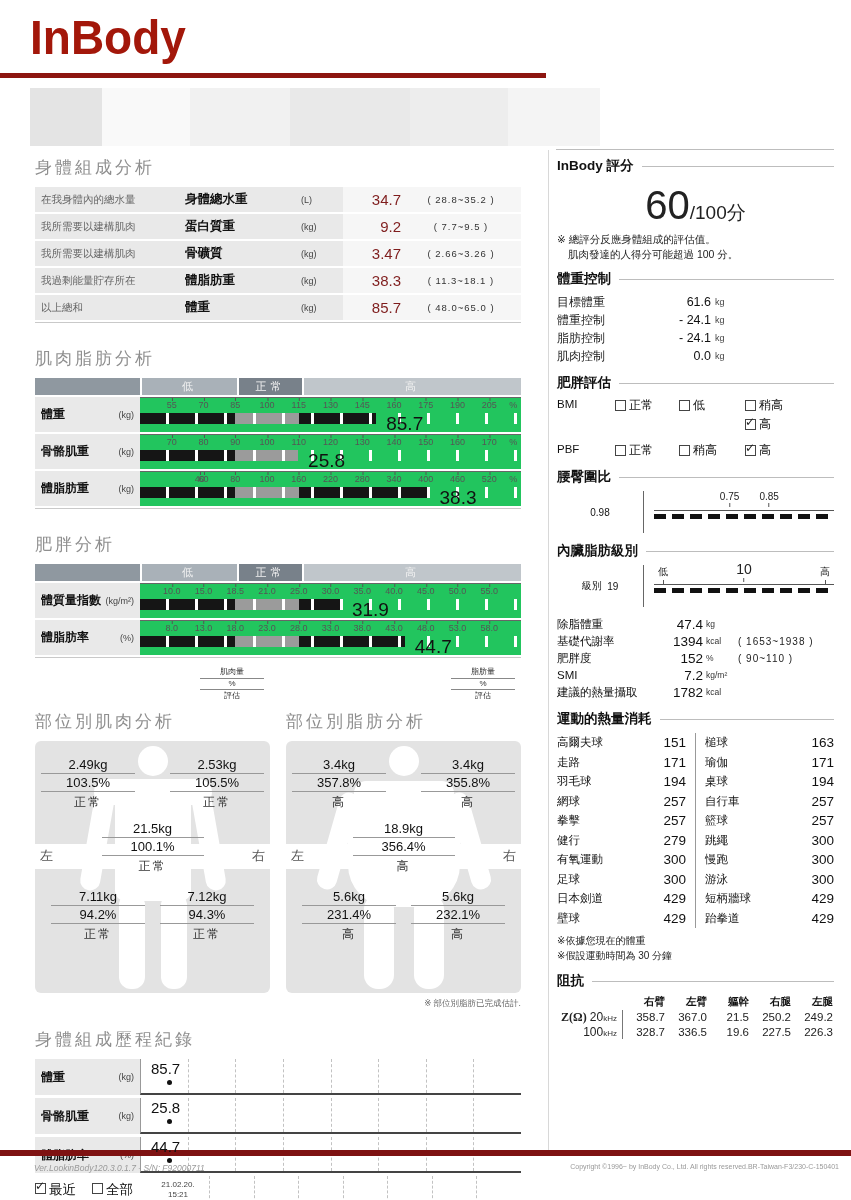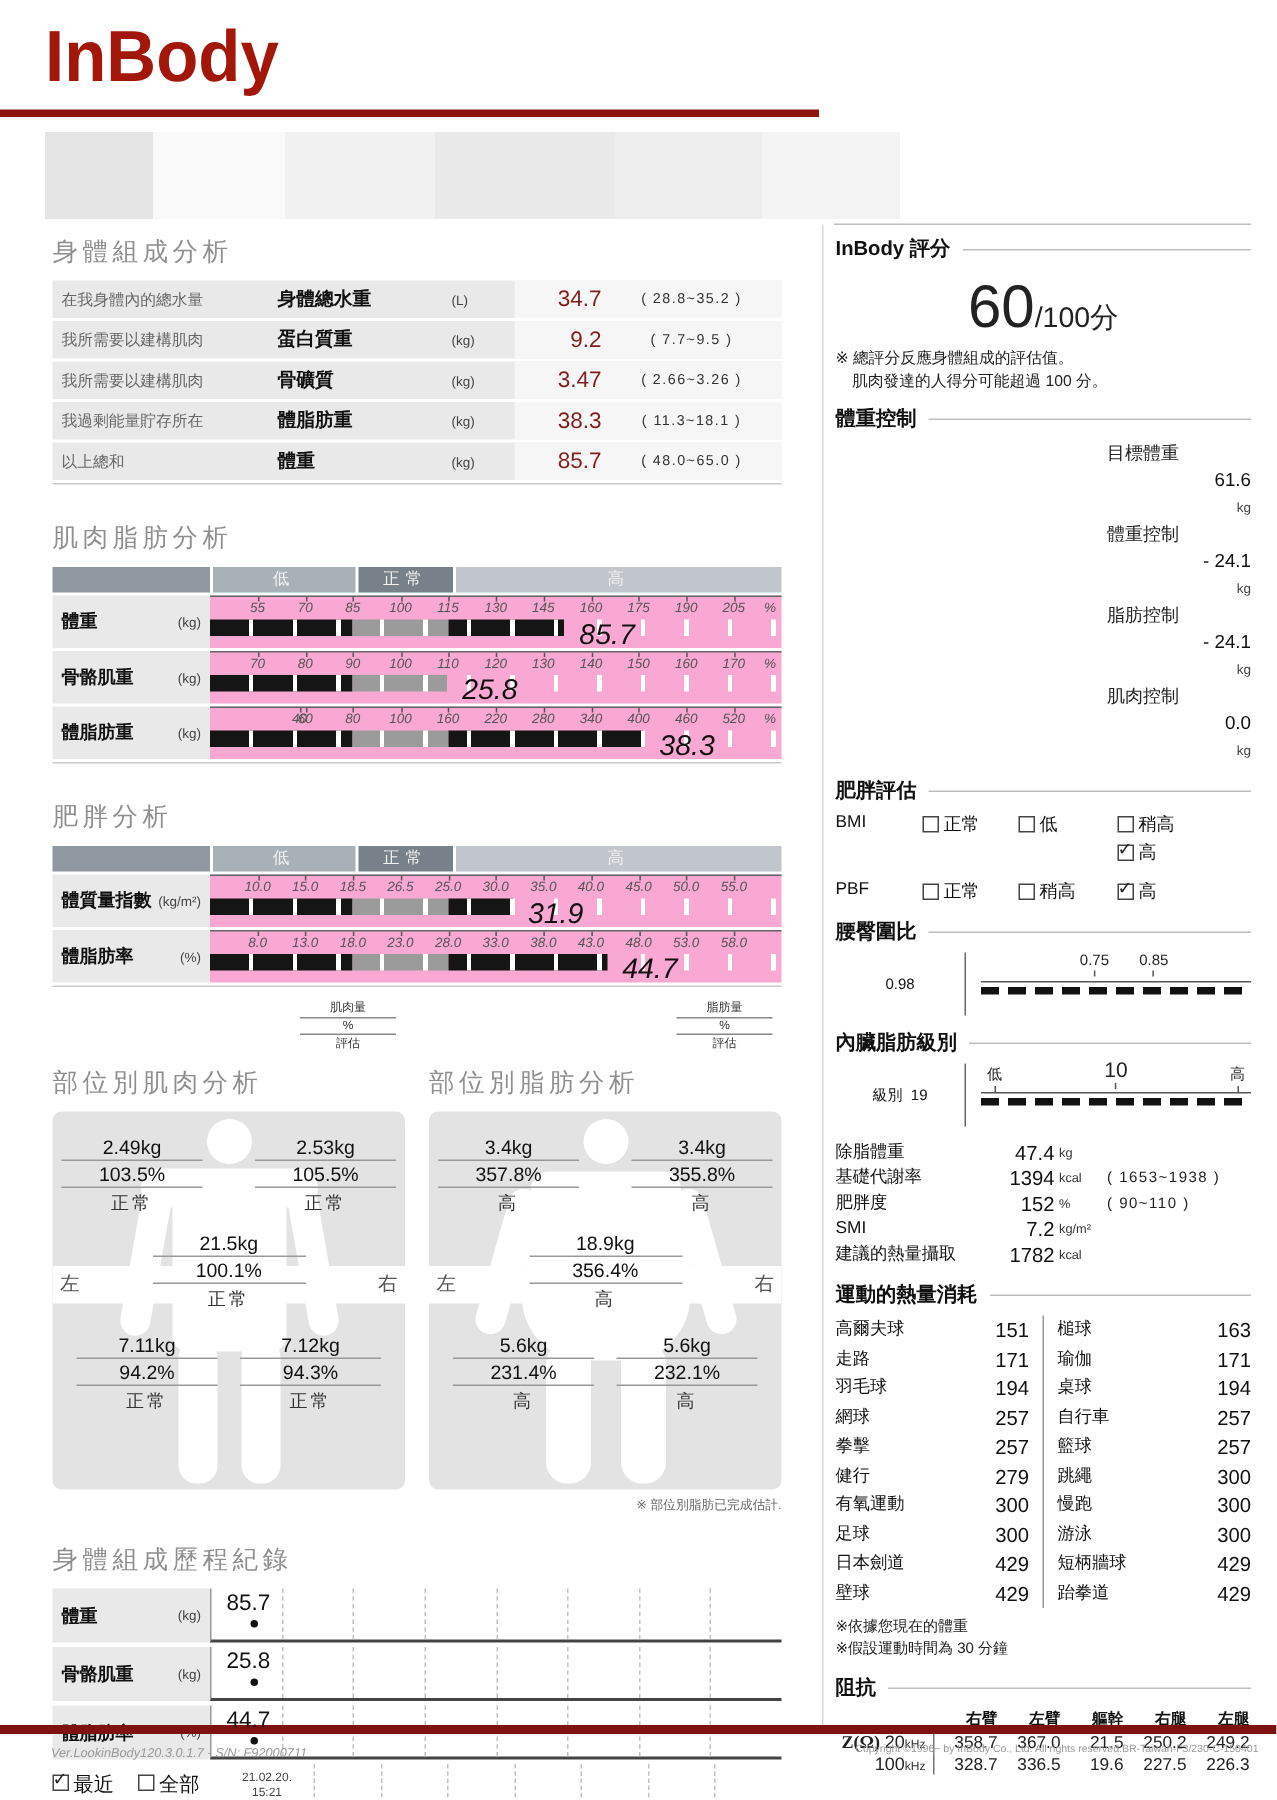--- a/index.html
+++ b/index.html
@@ -47,21 +47,21 @@
   .zone{color:#f2f2f2;font-size:11px;text-align:center;line-height:17px;letter-spacing:4px;}
   .zone-low{width:25%;background:#a9b1b8;}
   .zone-normal{width:16.7%;background:#78818a;}
   .zone-high{flex:1;background:#c0c6cb;}
 
   .mf-row{display:flex;margin-bottom:2px;height:35px;}
   .mf-label{width:105px;background:#e9e9e9;display:flex;align-items:center;
             justify-content:space-between;padding:0 6px;box-sizing:border-box;}
   .mf-name{font-size:12px;font-weight:bold;color:#111;}
   .mf-unit{font-size:9px;color:#444;}
-  .mf-chart{flex:1;position:relative;border-top:1px solid #666;background:#f9a8d4;font-style:italic;}
+  .mf-chart{flex:1;position:relative;border-top:1px solid #666;background:#22c55e;}
   .ticks-host,.segs-host{position:absolute;inset:0;pointer-events:none;}
   .tick{position:absolute;top:2px;transform:translateX(-50%);font-size:9px;color:#555;}
   .tick::before{content:"";position:absolute;left:50%;top:-2px;width:1px;height:3px;background:#555;}
   .tick.nomark::before{display:none;}
   .bar-track{position:absolute;left:0;right:0;top:15px;height:11px;}
   .seg{position:absolute;top:0;height:100%;}
   .bar-gaps{position:absolute;left:0;right:0;top:15px;height:11px;
             background:repeating-linear-gradient(90deg,transparent 0 26px,#fff 26px 29px);}
   .bar-value{position:absolute;top:16px;font-size:19px;color:#111;padding-left:10px;
              line-height:1.1;z-index:4;background:transparent;}
@@ -125,21 +125,21 @@
   
   .rc-sec{margin-bottom:9px;}
   .rc-title{display:flex;align-items:center;font-size:13.5px;font-weight:bold;color:#111;margin-bottom:5px;}
   .rc-title::after{content:"";flex:1;height:1px;background:#bdbdbd;margin-left:8px;}
   .score-line{text-align:center;margin:8px 0 4px 0;}
   .score-num{font-size:40px;color:#222;}
   .score-denom{font-size:19px;color:#222;}
   .score-notes{font-size:10.5px;color:#222;line-height:1.4;}
   .score-notes .n2{padding-left:11px;}
 
-  .wc-row{display:flex;font-size:12px;line-height:18px;align-items:flex-end;flex-direction:column;}
+  .wc-row{display:flex;font-size:12px;line-height:18px;align-items:flex-start;}
   .wc-label{width:96px;color:#222;}
   .wc-val{width:58px;text-align:right;font-size:12.5px;color:#111;}
   .wc-unit{font-size:9px;color:#444;margin-left:4px;}
 
   .oe-row{display:flex;font-size:12px;margin-bottom:9px;align-items:flex-start;}
   .oe-label{width:58px;font-size:11.5px;padding-top:1px;color:#111;}
   .oe-grid{display:grid;grid-template-columns:64px 66px auto;row-gap:2px;}
   .oe-grid-bmi > :nth-child(4){grid-column:3;}
   .opt{display:flex;align-items:center;font-size:12px;color:#111;}
 
@@ -375,21 +375,21 @@
       <div class="mf-label">
         <span class="mf-name">體質量指數</span>
         <span class="mf-unit">(kg/m²)</span>
       </div>
       <div class="mf-chart">
         <div class="ticks-host">
 
         <span class="tick" style="left: 8.33%;">10.0</span>
             <span class="tick" style="left: 16.67%;">15.0</span>
             <span class="tick" style="left: 25%;">18.5</span>
-            <span class="tick" style="left: 33.33%;">26.5</span>
+            <span class="tick" style="left: 33.33%;">21.0</span>
             <span class="tick" style="left: 41.67%;">25.0</span>
             <span class="tick" style="left: 50%;">30.0</span>
             <span class="tick" style="left: 58.33%;">35.0</span>
             <span class="tick" style="left: 66.67%;">40.0</span>
             <span class="tick" style="left: 75%;">45.0</span>
             <span class="tick" style="left: 83.33%;">50.0</span>
             <span class="tick" style="left: 91.67%;">55.0</span>
           </div>
         <div class="segs-host bar-track">
 

